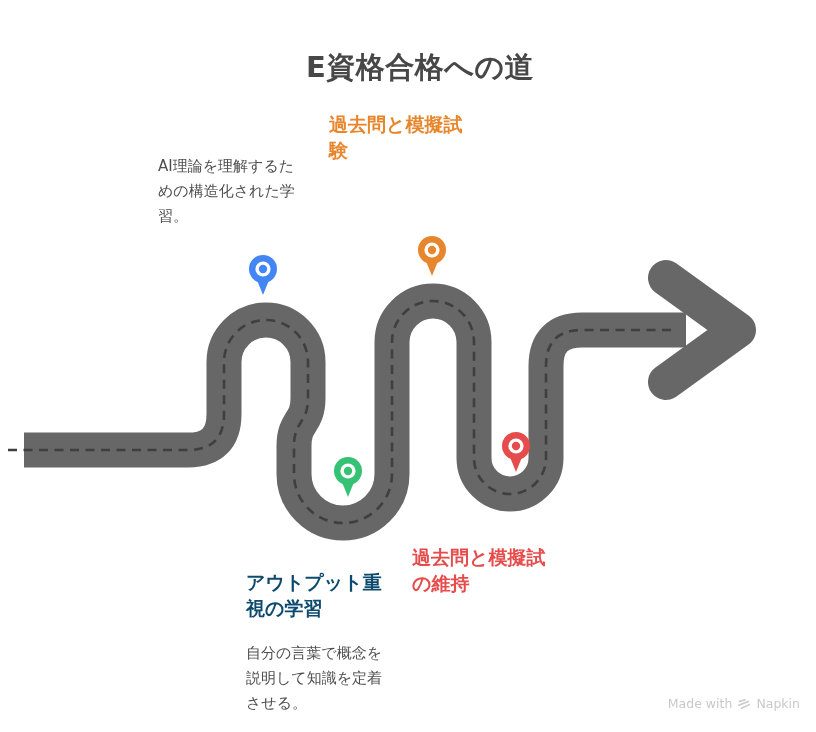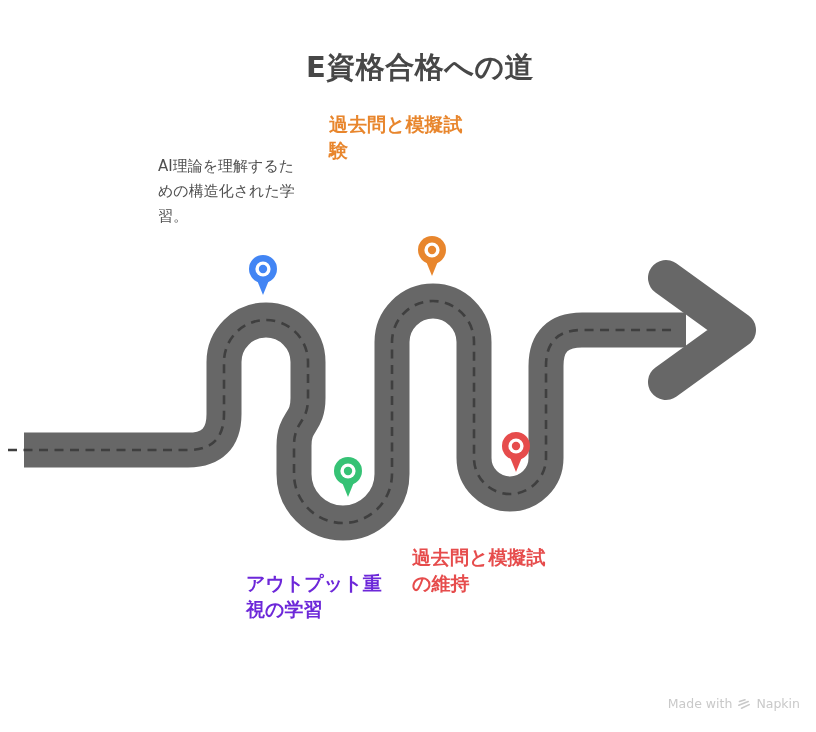--- a/index.html
+++ b/index.html
@@ -114,22 +114,25 @@
 めの構造化された学
 習。</div>
 </div>
 
 <div class="milestone" id="milestone-2">
   <div class="milestone-heading" style="color: rgb(232, 134, 45);">過去問と模擬試
 験</div>
 </div>
 
 <div class="milestone" id="milestone-3">
-  <div class="milestone-heading" style="color: #6d28d9;">アウトプット重
+  <div class="milestone-heading" style="color: #0c4a6e; font-family: Liberation Serif, serif;">アウトプット重
 視の学習</div>
+  <div class="milestone-body">自分の言葉で概念を
+説明して知識を定着
+させる。</div>
 </div>
 
 <div class="milestone" id="milestone-4">
   <div class="milestone-heading" style="color: rgb(230, 76, 76);">過去問と模擬試
 の維持</div>
 </div>
 
 <div class="footer" style="color: rgb(201, 201, 201);">
   <span>Made with</span>
   <svg width="14" height="13" viewBox="0 0 14 13">

